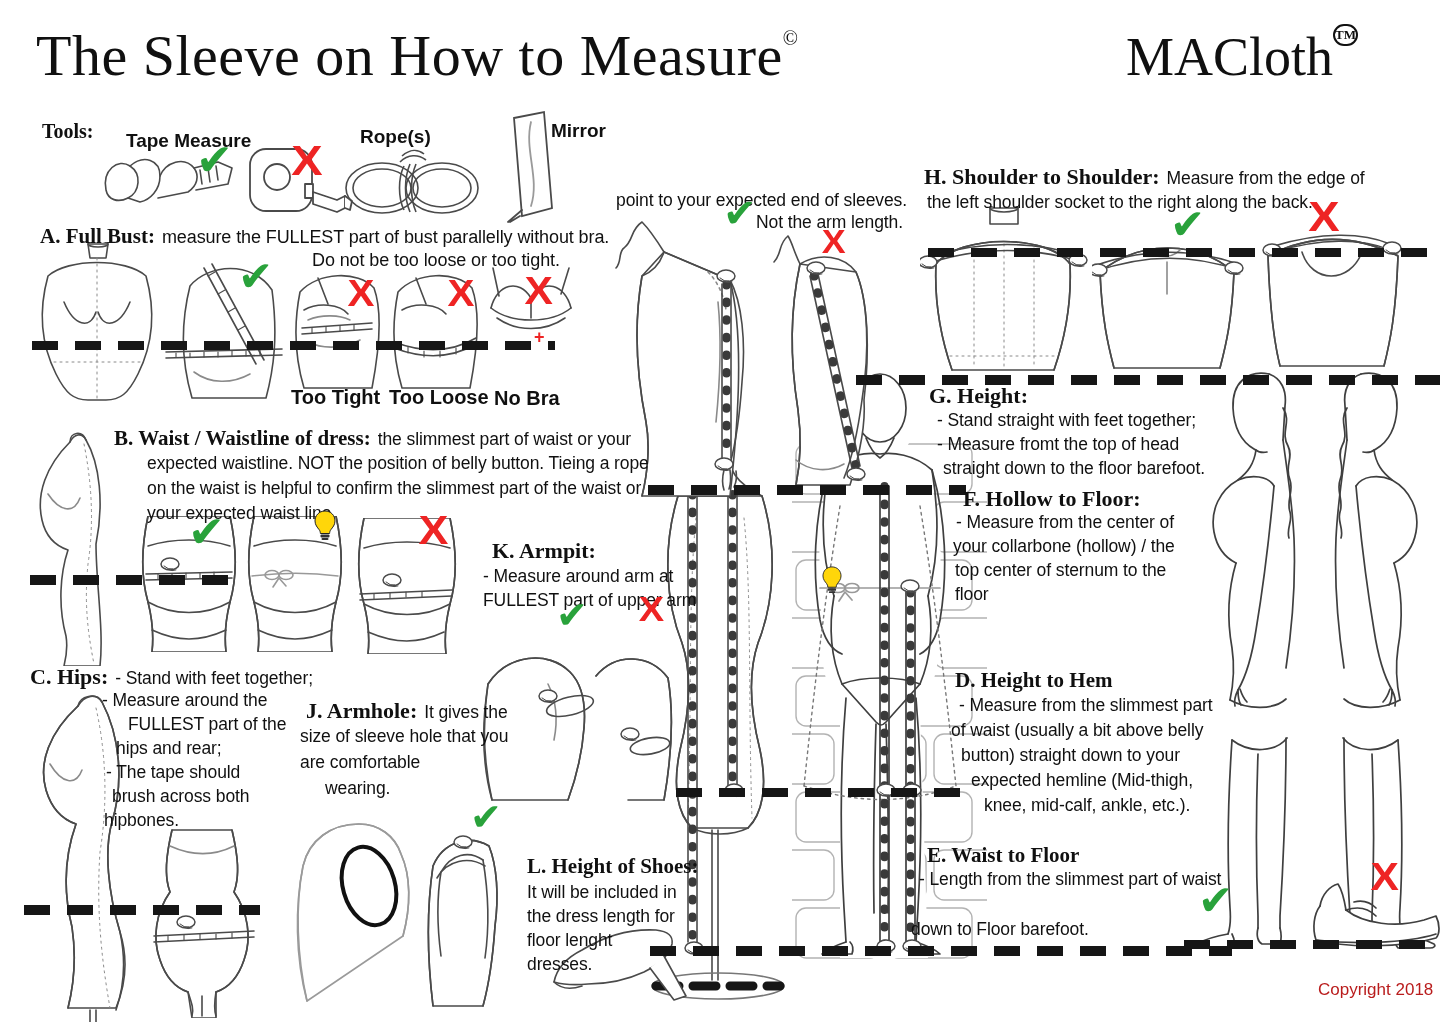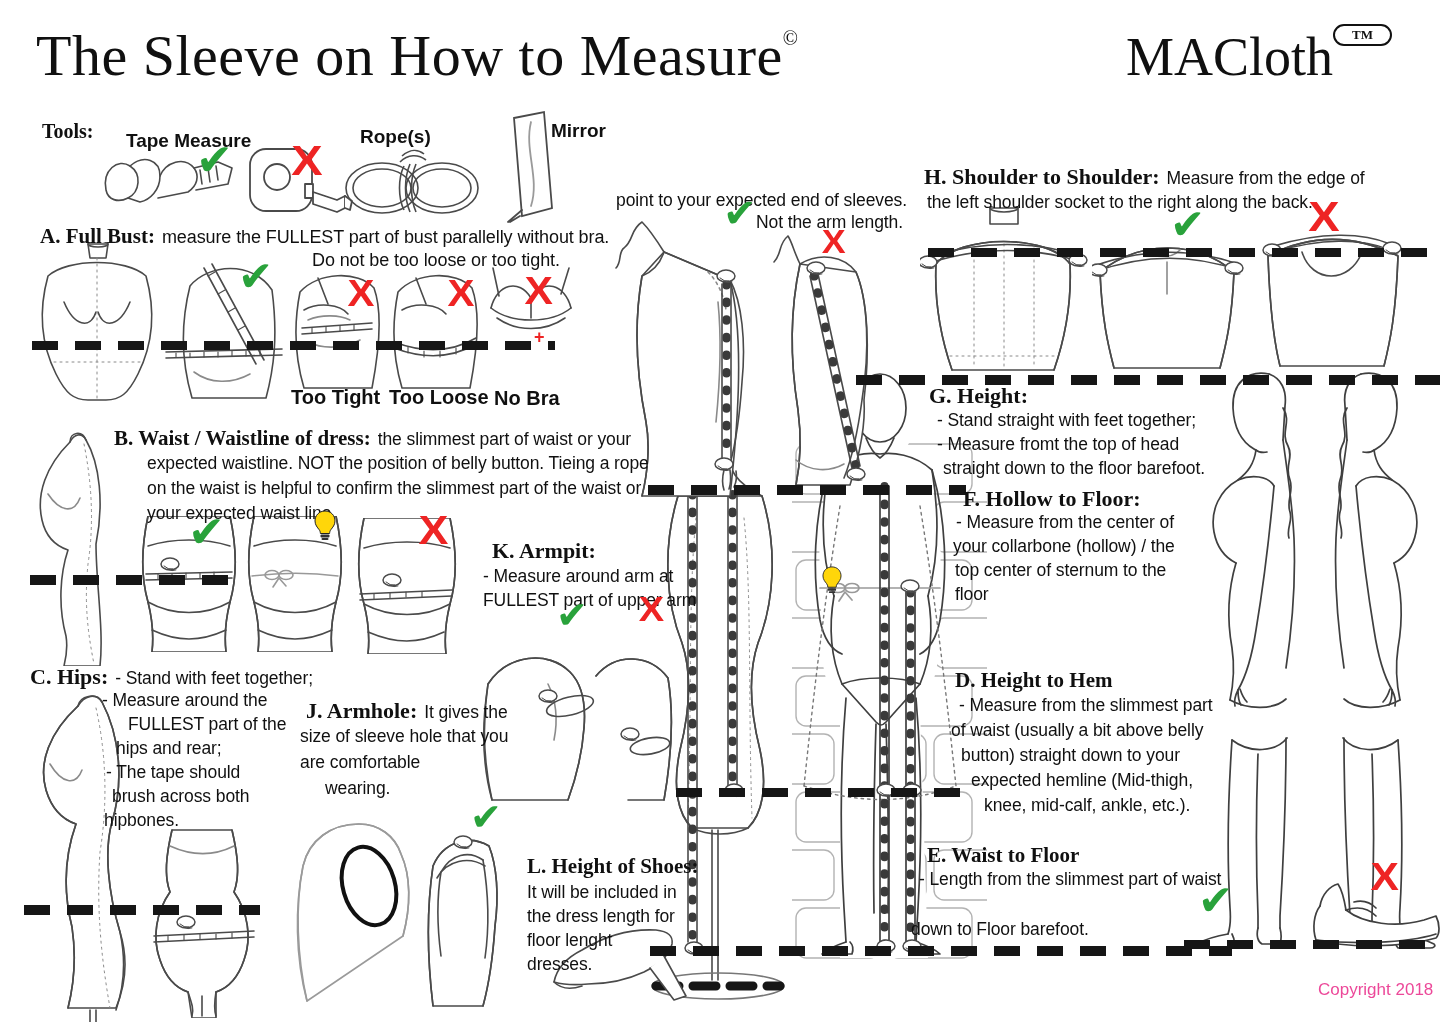--- a/index.html
+++ b/index.html
@@ -14,24 +14,24 @@
 .dash{position:absolute;height:9px;background:repeating-linear-gradient(90deg,#161616 0 26px,transparent 26px 43px);z-index:5;}
 .mk{position:absolute;line-height:1;z-index:7;}
 .check{color:var(--green);font-family:"DejaVu Sans",sans-serif;}
 .cross{color:var(--red);font-family:"Liberation Sans",sans-serif;font-weight:900;transform:scale(1.12,1.02);}
 .plus{color:var(--red);font-weight:bold;}
 .fig{position:absolute;z-index:2;}
 .z0{z-index:0}.z1{z-index:1}
 .title{font-family:"Liberation Serif","DejaVu Serif",serif;font-size:58px;letter-spacing:.5px;}
 .title sup{font-size:20px;vertical-align:30px;}
 .brand{font-family:"Liberation Serif","DejaVu Serif",serif;font-size:54px;}
-.tm{display:inline-block;border:2px solid #111;border-radius:999px;font-size:13px;padding:1px 17px;vertical-align:36px;font-family:"Liberation Serif",serif;font-weight:bold;}
+.tm{display:inline-block;border:2px solid #111;border-radius:999px;font-size:13px;padding:1px 0;vertical-align:36px;font-family:"Liberation Serif",serif;font-weight:bold;}
 .toolhdr{font-family:"Liberation Serif",serif;font-weight:bold;font-size:20px;}
 .toollbl{font-weight:bold;font-size:19px;}
-.copy{font-size:17px;color:#ec4899;}
+.copy{font-size:17px;color:#b91c1c;}
 .bulb{position:absolute;z-index:7;}
 </style>
 </head>
 <body>
 
 <div class="canvas">
 
 <svg width="0" height="0" style="position:absolute">
 <defs>
 <g id="hand">

